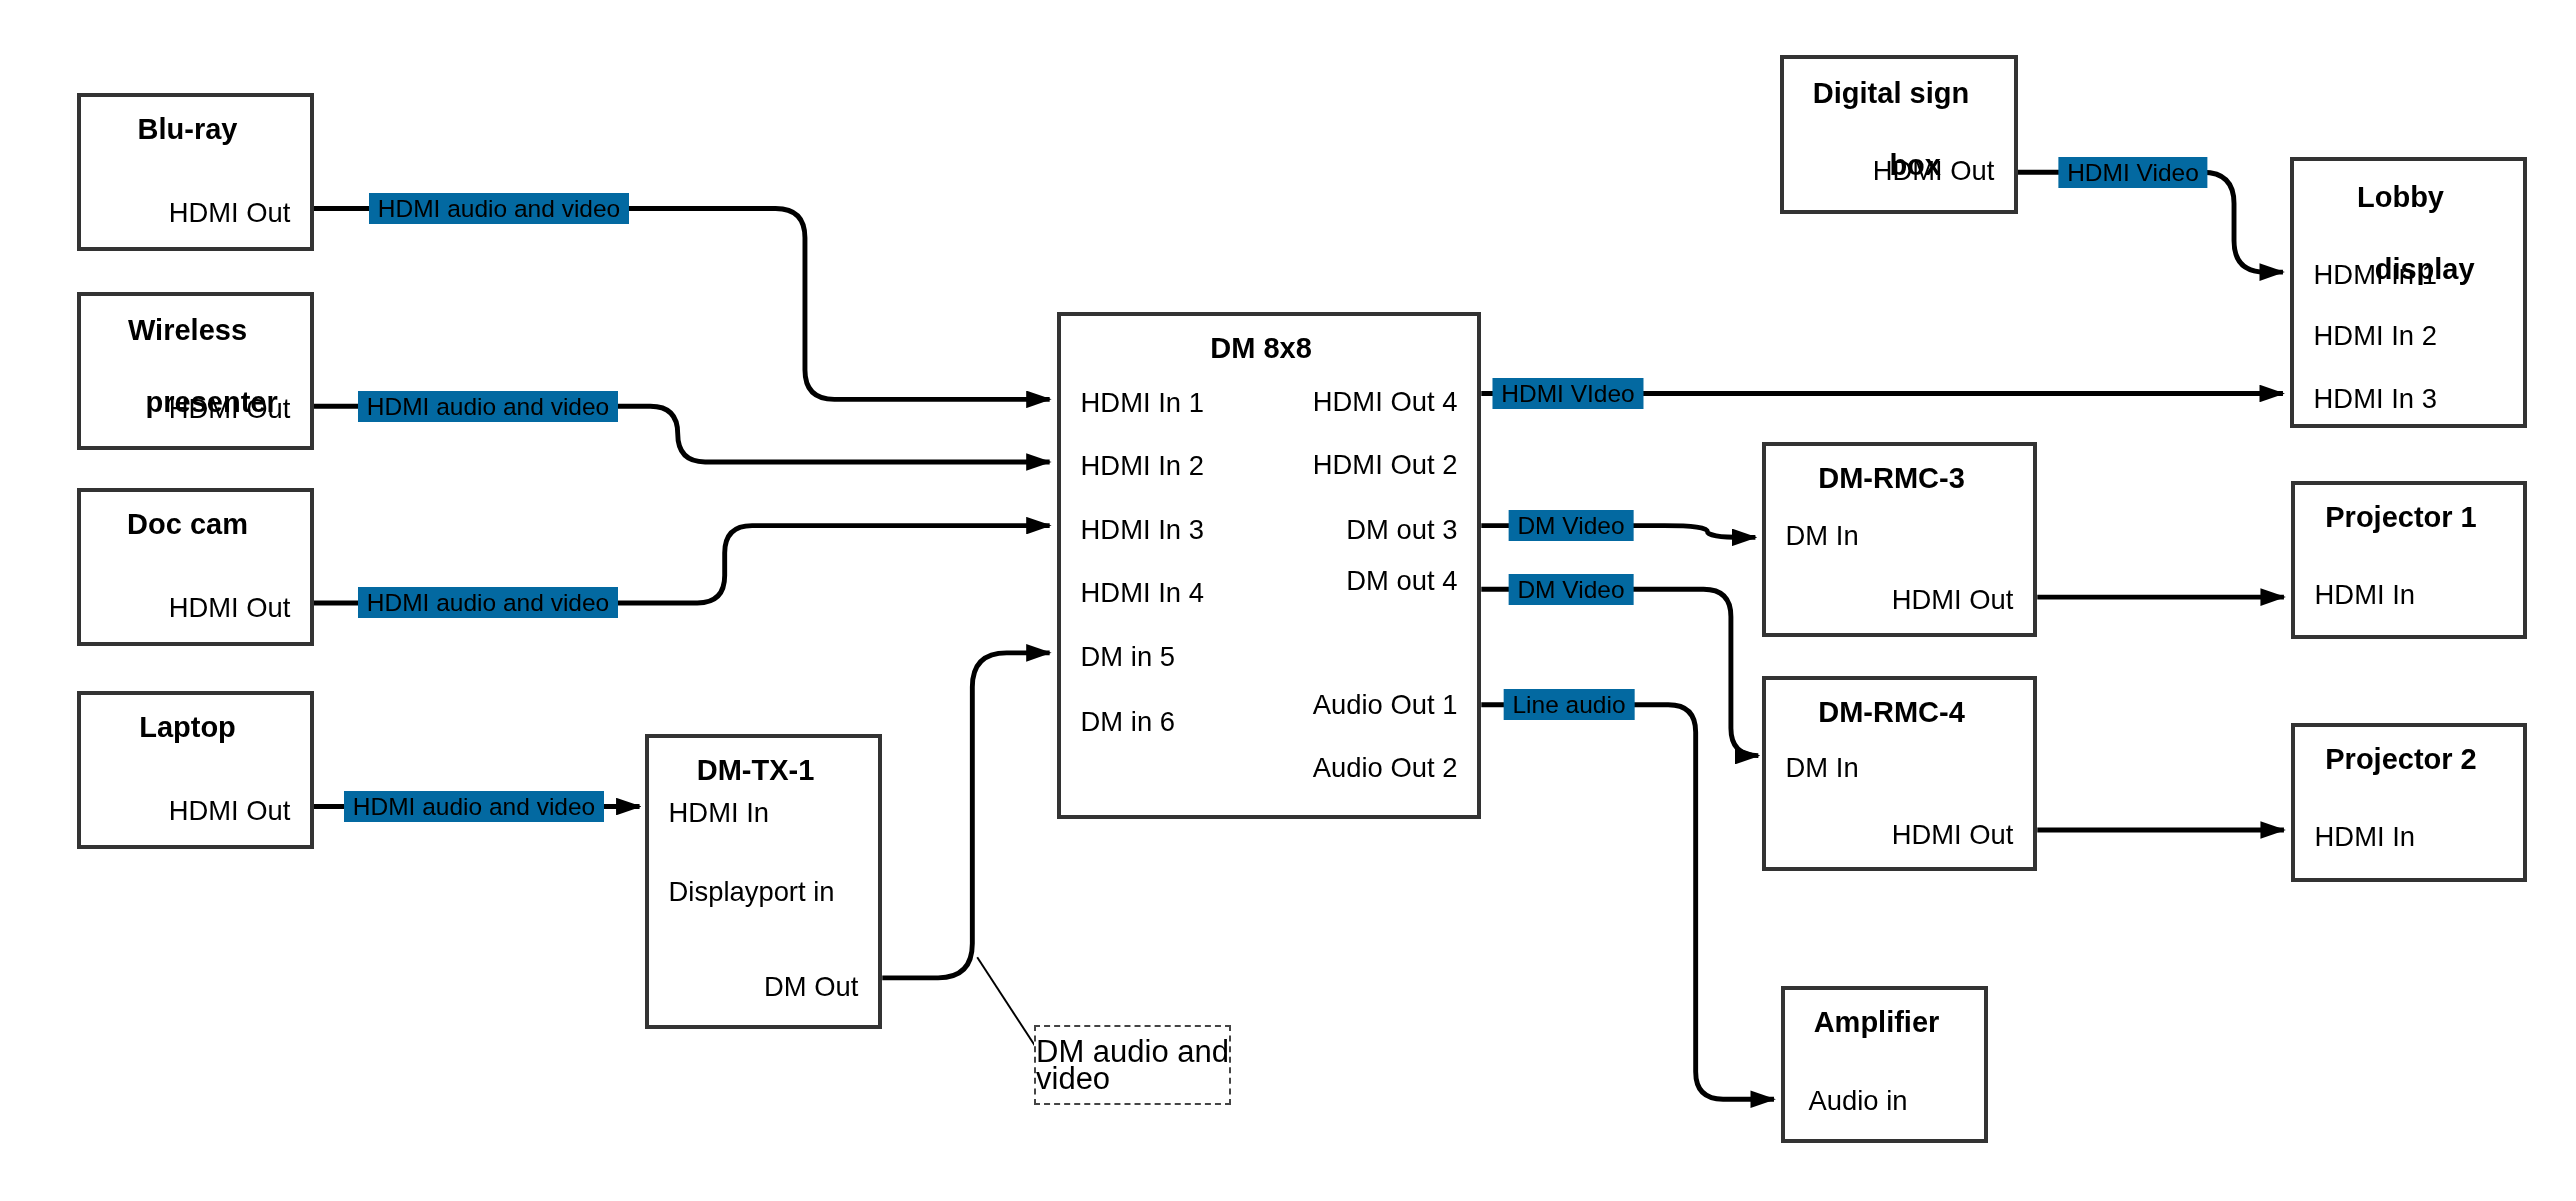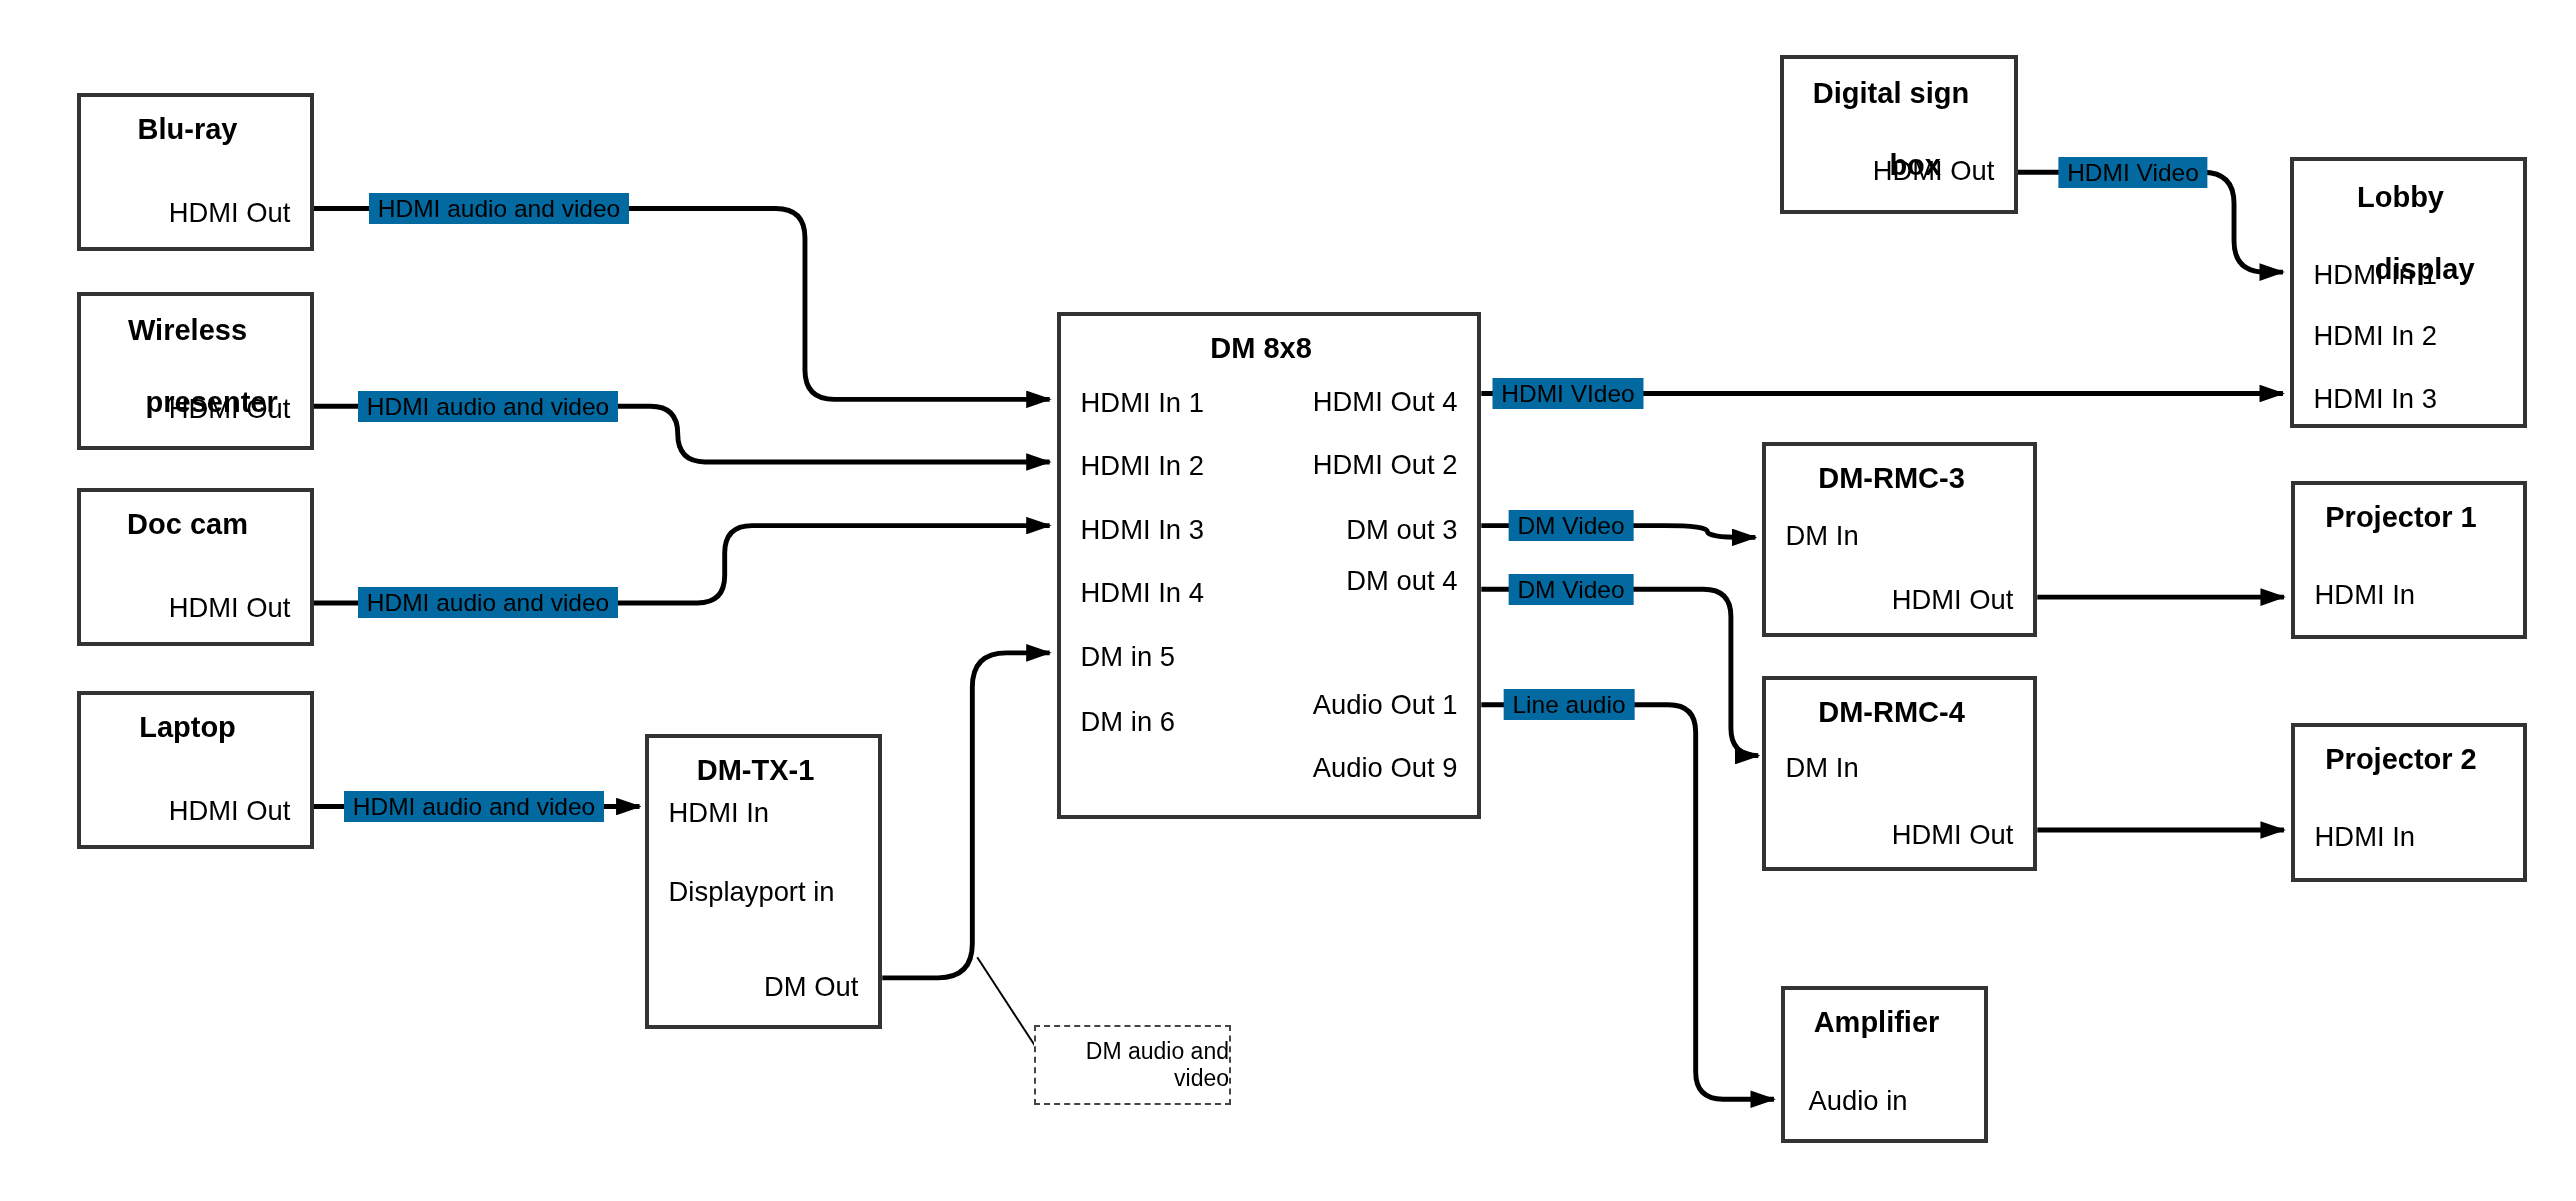--- a/index.html
+++ b/index.html
@@ -8,21 +8,21 @@
   svg.wires{position:absolute;left:0;top:0;width:2576px;height:1201px;}
   .node{position:absolute;background:#ffffff;border:4.9px solid #333333;box-sizing:border-box;}
   .node .title{position:absolute;left:0;right:16px;top:13.7px;text-align:center;
                font-size:29px;font-weight:bold;line-height:36px;white-space:pre;}
   .port{position:absolute;font-size:27.4px;line-height:29px;height:29px;white-space:nowrap;}
   .port.l{left:19.6px;text-align:left;}
   .port.r{right:19.6px;text-align:right;}
   .wire-label{position:absolute;transform:translateX(-50%);font-size:24.5px;line-height:31px;
               background:#0369a1;padding:0 8.8px;white-space:nowrap;}
   .note{position:absolute;border:2px dashed #444444;background:#ffffff;box-sizing:border-box;
-        text-align:right;font-size:23px;line-height:27.4px;padding-top:10.8px;}
+        text-align:left;font-size:31px;line-height:27.4px;padding-top:10.8px;}
 </style>
 </head>
 <body>
 
 <div class="stage">
 
   <svg class="wires" viewBox="0 0 2631 1227">
     <defs>
       <marker id="arrow" viewBox="0 0 26 18" markerWidth="26" markerHeight="18" refX="24" refY="9" orient="auto" markerUnits="userSpaceOnUse">
         <path d="M0,0 L26,9 L0,18 Z" fill="#000000"></path>
@@ -89,21 +89,21 @@
     <div class="port l" style="top:135px;">HDMI In 2</div>
     <div class="port l" style="top:199px;">HDMI In 3</div>
     <div class="port l" style="top:262px;">HDMI In 4</div>
     <div class="port l" style="top:326px;">DM in 5</div>
     <div class="port l" style="top:391px;">DM in 6</div>
     <div class="port r" style="top:71px;">HDMI Out 4</div>
     <div class="port r" style="top:134px;">HDMI Out 2</div>
     <div class="port r" style="top:199px;">DM out 3</div>
     <div class="port r" style="top:250px;">DM out 4</div>
     <div class="port r" style="top:374px;">Audio Out 1</div>
-    <div class="port r" style="top:437px;">Audio Out 9</div>
+    <div class="port r" style="top:437px;">Audio Out 2</div>
   </div>
 
   <div class="node" style="left:1780px;top:55px;width:238px;height:159px;">
     <div class="title" style="top:15.7px;"><span>Digital sign</span><br>
       <span>box</span></div>
     <div class="port r" style="top:97px;">HDMI Out</div>
   </div>
 
   <div class="node" style="left:2290px;top:157px;width:237px;height:271px;">
     <div class="title" style="top:17.6px;"><span>Lobby</span><br>

